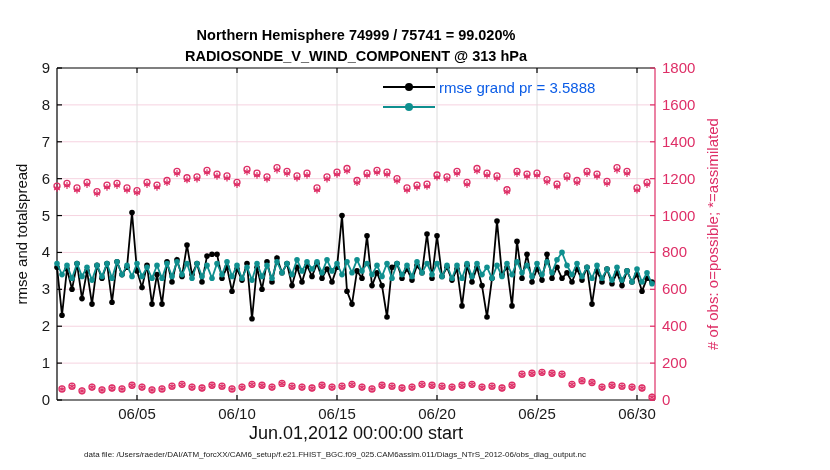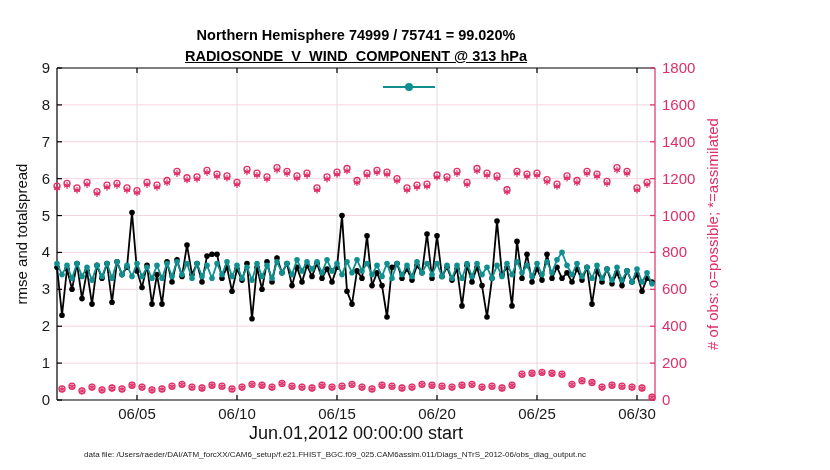--- a/index.html
+++ b/index.html
@@ -2,21 +2,21 @@
 <html><head>
 <meta charset="utf-8">
 <style>
   html,body{margin:0;padding:0;background:#ffffff;}
   body{width:830px;height:470px;font-family:"Liberation Sans",sans-serif;}
   .fig{position:relative;width:830px;height:470px;background:#fff;overflow:hidden;}
   .fig svg{position:absolute;left:0;top:0;}
   .title-line{position:absolute;left:57px;width:598px;text-align:center;
               font-weight:bold;font-size:14.5px;color:#000;white-space:nowrap;}
   #title1{top:27px;}
-  #title2{top:48px;text-decoration:underline;}
+  #title2{top:48px;}
   .ylab{position:absolute;white-space:nowrap;font-size:15px;color:#111;
         transform:translate(-50%,-50%) rotate(-90deg);}
   #ylab-left{left:21px;top:234px;}
   #ylab-right{left:712px;top:234px;}
   .xlab{position:absolute;left:57px;width:598px;top:423px;text-align:center;
         font-size:18px;color:#111;}
   .footer{position:absolute;left:0;top:450px;width:670px;text-align:center;
           font-size:8px;color:#1a1a1a;letter-spacing:0;}
   .legend{position:absolute;left:383px;top:77px;}
   .lg-row{display:flex;align-items:center;height:20px;}
@@ -1080,20 +1080,26 @@
   <div id="title1" class="title-line">Northern Hemisphere 74999 / 75741 = 99.020%</div>
   <div id="title2" class="title-line">RADIOSONDE_V_WIND_COMPONENT @ 313 hPa</div>
 
   <div id="ylab-left" class="ylab">rmse and totalspread</div>
   <div id="ylab-right" class="ylab" style="color: rgb(222, 46, 102);"># of obs: o=possible; *=assimilated</div>
 
   <div class="xlab">Jun.01,2012 00:00:00 start</div>
 
   <div class="legend">
     <div class="lg-row">
+      <span class="lg-line" id="sw-rmse" style="background: rgb(0, 0, 0);">
+        <span class="lg-dot" id="swd-rmse" style="background: rgb(0, 0, 0);"></span>
+      </span>
+      <span class="lg-text" id="lt-rmse" style="color: rgb(11, 92, 230);">rmse grand pr = 3.5888</span>
+    </div>
+    <div class="lg-row">
       <span class="lg-line" id="sw-ts" style="background: rgb(15, 143, 143);">
         <span class="lg-dot" id="swd-ts" style="background: rgb(15, 143, 143);"></span>
       </span>
     </div>
   </div>
 
   <div class="footer">data file: /Users/raeder/DAI/ATM_forcXX/CAM6_setup/f.e21.FHIST_BGC.f09_025.CAM6assim.011/Diags_NTrS_2012-06/obs_diag_output.nc</div>
 </div>
 
 </body></html>

